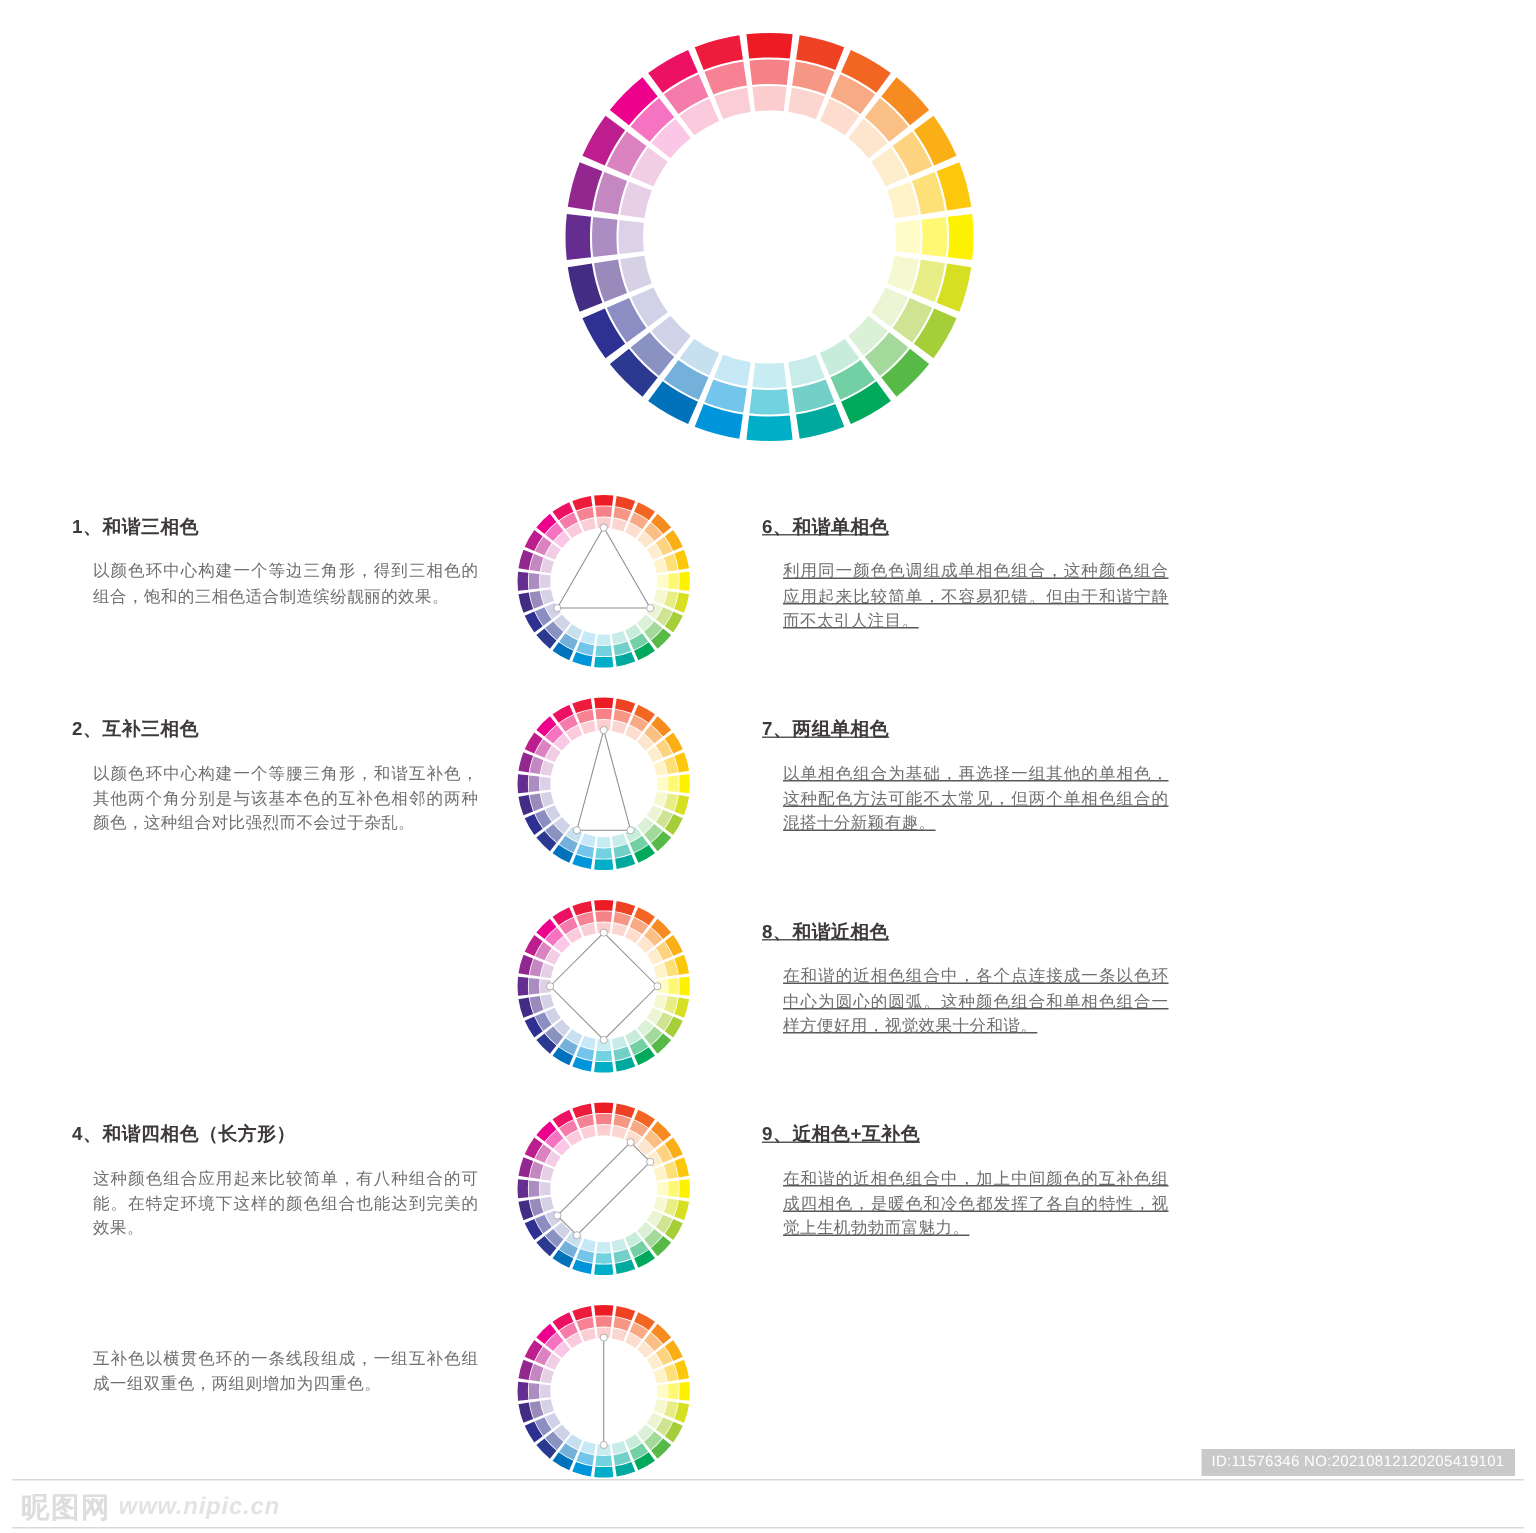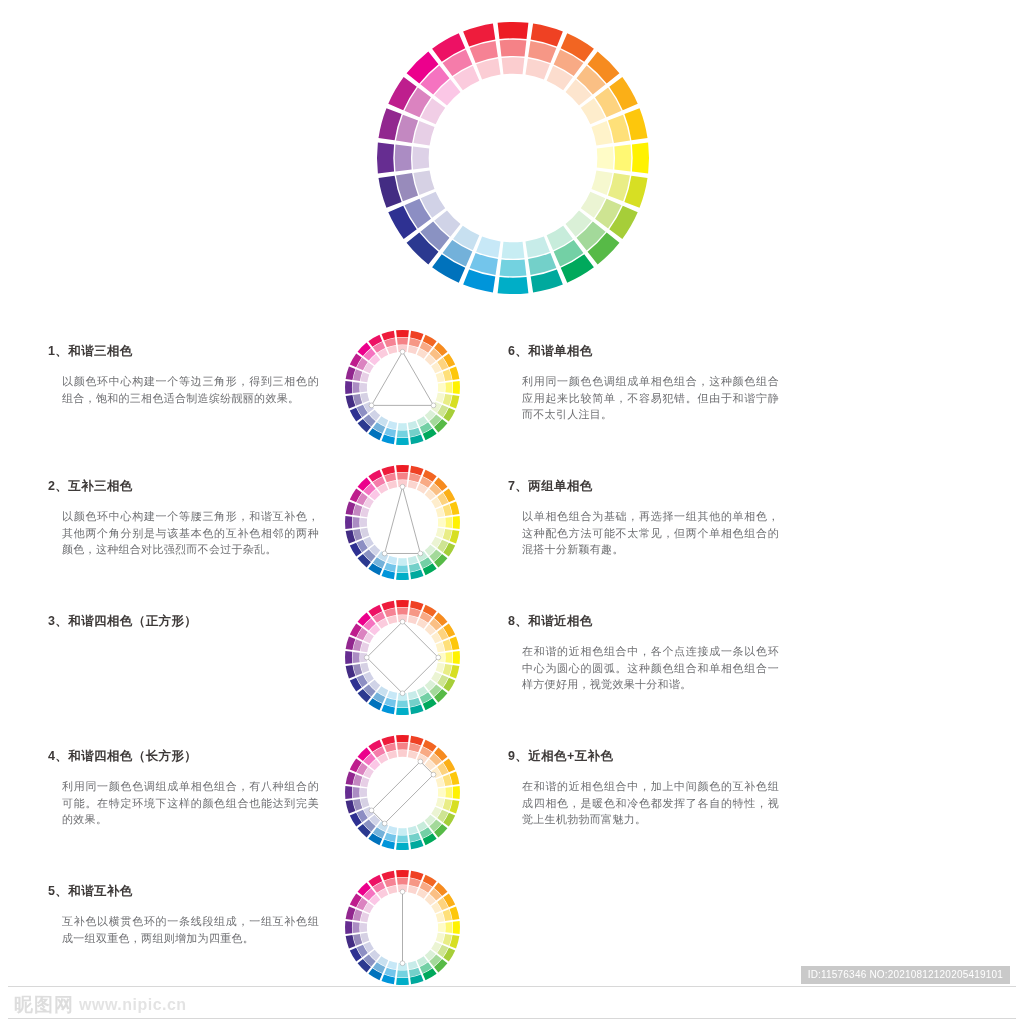--- a/index.html
+++ b/index.html
@@ -26,21 +26,21 @@
   .col-left{left:0px;width:500px;}
   .col-right{left:500px;width:524px;}
 
   .entry{position:relative;height:135px;}
   .entry .text{
     position:absolute;
     top:14px;
     width:285px;
   }
   .col-left .entry .text{left:48px;}
-  .col-right .entry .text{left:8px;}
+  .col-right .entry .text{left:8px;text-decoration:underline;}
 
   .entry h3{
     margin:0 0 12px 0;
     font-size:12.5px;
     font-weight:bold;
     color:#3e3a39;
     letter-spacing:.4px;
     line-height:1.2;
   }
   .entry p{
@@ -68,21 +68,21 @@
     position:absolute;left:14px;top:992px;
     display:flex;align-items:center;gap:5px;
     opacity:.5;
   }
   .wm-cn{
     font-size:19px;font-weight:bold;color:#bdbdbd;
     letter-spacing:1px;
     font-family:Liberation Sans, sans-serif;
   }
   .wm-url{
-    font-size:16px;font-weight:bold;color:#c9c9c9;
+    font-size:16px;font-style:italic;font-weight:bold;color:#c9c9c9;
     letter-spacing:.5px;
   }
   .idbadge{
     position:absolute;right:14px;top:966px;
     background:#c9c9c9;color:#ffffff;
     font-size:10px;
     padding:3px 7px 4px 7px;
     letter-spacing:.2px;
     white-space:nowrap;
   }
@@ -342,21 +342,20 @@
             <line x1="75.38825" y1="88.48335785849397" x2="39.61175000000001" y2="88.48335785849397" stroke="#8c8c8c" stroke-width="0.7" fill="none"></line>
             <line x1="39.61175000000001" y1="88.48335785849397" x2="57.5" y2="21.7235" stroke="#8c8c8c" stroke-width="0.7" fill="none"></line>
             <circle cx="57.5" cy="21.7235" r="2.4" fill="#ffffff" stroke="#9a9a9a" stroke-width="0.5"></circle>
             <circle cx="75.38825" cy="88.48335785849397" r="2.4" fill="#ffffff" stroke="#9a9a9a" stroke-width="0.5"></circle>
             <circle cx="39.61175000000001" cy="88.48335785849397" r="2.4" fill="#ffffff" stroke="#9a9a9a" stroke-width="0.5"></circle>
           </svg>
         </div>
       </div>
       <div class="entry">
         <div class="text">
-          <h3>3、和谐四相色（正方形）</h3>
         </div>
         <div class="mini">
           <svg viewBox="0 0 115 115" width="115" height="115">
             <path d="M51.090536398136294,0.35834464826570667 A57.5,57.5 0 0 1 63.90946360186371,0.35834464826570667 L63.13754124633491,7.24018748845284 A50.574999999999996,50.574999999999996 0 0 0 51.862458753665095,7.24018748845284 Z" fill="rgb(237,28,36)"></path>
             <path d="M66.09828224801329,0.6465080897971589 A57.5,57.5 0 0 1 78.48041509941314,3.964290587904621 L75.95364336787512,10.411852112752634 A50.574999999999996,50.574999999999996 0 0 0 65.0627499946656,7.49364602854768 Z" fill="rgb(239,65,35)"></path>
             <path d="M80.52006937202145,4.8091430501712225 A57.5,57.5 0 0 1 91.62158597971282,11.218606652034936 L87.5121601899822,16.792496198724642 A50.574999999999996,50.574999999999996 0 0 0 77.74765232156496,11.154954952389737 Z" fill="rgb(242,101,34)"></path>
             <path d="M93.37307681078971,12.562572835917926 A57.5,57.5 0 0 1 102.43742716408207,21.626923189210295 L97.02539789258175,25.947289396422796 A50.574999999999996,50.574999999999996 0 0 0 89.0527106035772,17.97460210741825 Z" fill="rgb(246,139,31)"></path>
             <path d="M103.78139334796506,23.378414020287167 A57.5,57.5 0 0 1 110.19085694982877,34.47993062797853 L103.84504504761026,37.25234767843503 A50.574999999999996,50.574999999999996 0 0 0 98.20750380127535,27.4878398100178 Z" fill="rgb(251,175,23)"></path>
             <path d="M111.03570941209537,36.519584900586864 A57.5,57.5 0 0 1 114.35349191020283,48.901717751986695 L107.50635397145231,49.937250005334384 A50.574999999999996,50.574999999999996 0 0 0 104.58814788724737,39.04635663212488 Z" fill="rgb(253,199,12)"></path>
             <path d="M114.6416553517343,51.09053639813628 A57.5,57.5 0 0 1 114.6416553517343,63.909463601863706 L107.75981251154715,63.137541246334905 A50.574999999999996,50.574999999999996 0 0 0 107.75981251154715,51.86245875366508 Z" fill="rgb(255,242,0)"></path>
@@ -432,21 +431,21 @@
             <circle cx="57.5" cy="21.7235" r="2.4" fill="#ffffff" stroke="#9a9a9a" stroke-width="0.5"></circle>
             <circle cx="93.2765" cy="57.5" r="2.4" fill="#ffffff" stroke="#9a9a9a" stroke-width="0.5"></circle>
             <circle cx="57.5" cy="93.2765" r="2.4" fill="#ffffff" stroke="#9a9a9a" stroke-width="0.5"></circle>
             <circle cx="21.7235" cy="57.50000000000001" r="2.4" fill="#ffffff" stroke="#9a9a9a" stroke-width="0.5"></circle>
           </svg>
         </div>
       </div>
       <div class="entry">
         <div class="text">
           <h3>4、和谐四相色（长方形）</h3>
-          <p>利用同一颜色色调组成单相色组合，有八种组合的可能。在特定环境下这样的颜色组合也能达到完美的效果。</p>
+          <p>这种颜色组合应用起来比较简单，有八种组合的可能。在特定环境下这样的颜色组合也能达到完美的效果。</p>
         </div>
         <div class="mini">
           <svg viewBox="0 0 115 115" width="115" height="115">
             <path d="M51.090536398136294,0.35834464826570667 A57.5,57.5 0 0 1 63.90946360186371,0.35834464826570667 L63.13754124633491,7.24018748845284 A50.574999999999996,50.574999999999996 0 0 0 51.862458753665095,7.24018748845284 Z" fill="rgb(237,28,36)"></path>
             <path d="M66.09828224801329,0.6465080897971589 A57.5,57.5 0 0 1 78.48041509941314,3.964290587904621 L75.95364336787512,10.411852112752634 A50.574999999999996,50.574999999999996 0 0 0 65.0627499946656,7.49364602854768 Z" fill="rgb(239,65,35)"></path>
             <path d="M80.52006937202145,4.8091430501712225 A57.5,57.5 0 0 1 91.62158597971282,11.218606652034936 L87.5121601899822,16.792496198724642 A50.574999999999996,50.574999999999996 0 0 0 77.74765232156496,11.154954952389737 Z" fill="rgb(242,101,34)"></path>
             <path d="M93.37307681078971,12.562572835917926 A57.5,57.5 0 0 1 102.43742716408207,21.626923189210295 L97.02539789258175,25.947289396422796 A50.574999999999996,50.574999999999996 0 0 0 89.0527106035772,17.97460210741825 Z" fill="rgb(246,139,31)"></path>
             <path d="M103.78139334796506,23.378414020287167 A57.5,57.5 0 0 1 110.19085694982877,34.47993062797853 L103.84504504761026,37.25234767843503 A50.574999999999996,50.574999999999996 0 0 0 98.20750380127535,27.4878398100178 Z" fill="rgb(251,175,23)"></path>
             <path d="M111.03570941209537,36.519584900586864 A57.5,57.5 0 0 1 114.35349191020283,48.901717751986695 L107.50635397145231,49.937250005334384 A50.574999999999996,50.574999999999996 0 0 0 104.58814788724737,39.04635663212488 Z" fill="rgb(253,199,12)"></path>
             <path d="M114.6416553517343,51.09053639813628 A57.5,57.5 0 0 1 114.6416553517343,63.909463601863706 L107.75981251154715,63.137541246334905 A50.574999999999996,50.574999999999996 0 0 0 107.75981251154715,51.86245875366508 Z" fill="rgb(255,242,0)"></path>
@@ -521,21 +520,20 @@
             <line x1="26.51664214150603" y1="75.38825" x2="75.38825" y2="26.516642141506033" stroke="#8c8c8c" stroke-width="0.7" fill="none"></line>
             <circle cx="75.38825" cy="26.516642141506033" r="2.4" fill="#ffffff" stroke="#9a9a9a" stroke-width="0.5"></circle>
             <circle cx="88.48335785849397" cy="39.61175" r="2.4" fill="#ffffff" stroke="#9a9a9a" stroke-width="0.5"></circle>
             <circle cx="39.61175000000001" cy="88.48335785849397" r="2.4" fill="#ffffff" stroke="#9a9a9a" stroke-width="0.5"></circle>
             <circle cx="26.51664214150603" cy="75.38825" r="2.4" fill="#ffffff" stroke="#9a9a9a" stroke-width="0.5"></circle>
           </svg>
         </div>
       </div>
       <div class="entry">
         <div class="text">
-          <h3>5、和谐互补色</h3>
           <p>互补色以横贯色环的一条线段组成，一组互补色组成一组双重色，两组则增加为四重色。</p>
         </div>
         <div class="mini">
           <svg viewBox="0 0 115 115" width="115" height="115">
             <path d="M51.090536398136294,0.35834464826570667 A57.5,57.5 0 0 1 63.90946360186371,0.35834464826570667 L63.13754124633491,7.24018748845284 A50.574999999999996,50.574999999999996 0 0 0 51.862458753665095,7.24018748845284 Z" fill="rgb(237,28,36)"></path>
             <path d="M66.09828224801329,0.6465080897971589 A57.5,57.5 0 0 1 78.48041509941314,3.964290587904621 L75.95364336787512,10.411852112752634 A50.574999999999996,50.574999999999996 0 0 0 65.0627499946656,7.49364602854768 Z" fill="rgb(239,65,35)"></path>
             <path d="M80.52006937202145,4.8091430501712225 A57.5,57.5 0 0 1 91.62158597971282,11.218606652034936 L87.5121601899822,16.792496198724642 A50.574999999999996,50.574999999999996 0 0 0 77.74765232156496,11.154954952389737 Z" fill="rgb(242,101,34)"></path>
             <path d="M93.37307681078971,12.562572835917926 A57.5,57.5 0 0 1 102.43742716408207,21.626923189210295 L97.02539789258175,25.947289396422796 A50.574999999999996,50.574999999999996 0 0 0 89.0527106035772,17.97460210741825 Z" fill="rgb(246,139,31)"></path>
             <path d="M103.78139334796506,23.378414020287167 A57.5,57.5 0 0 1 110.19085694982877,34.47993062797853 L103.84504504761026,37.25234767843503 A50.574999999999996,50.574999999999996 0 0 0 98.20750380127535,27.4878398100178 Z" fill="rgb(251,175,23)"></path>
             <path d="M111.03570941209537,36.519584900586864 A57.5,57.5 0 0 1 114.35349191020283,48.901717751986695 L107.50635397145231,49.937250005334384 A50.574999999999996,50.574999999999996 0 0 0 104.58814788724737,39.04635663212488 Z" fill="rgb(253,199,12)"></path>

